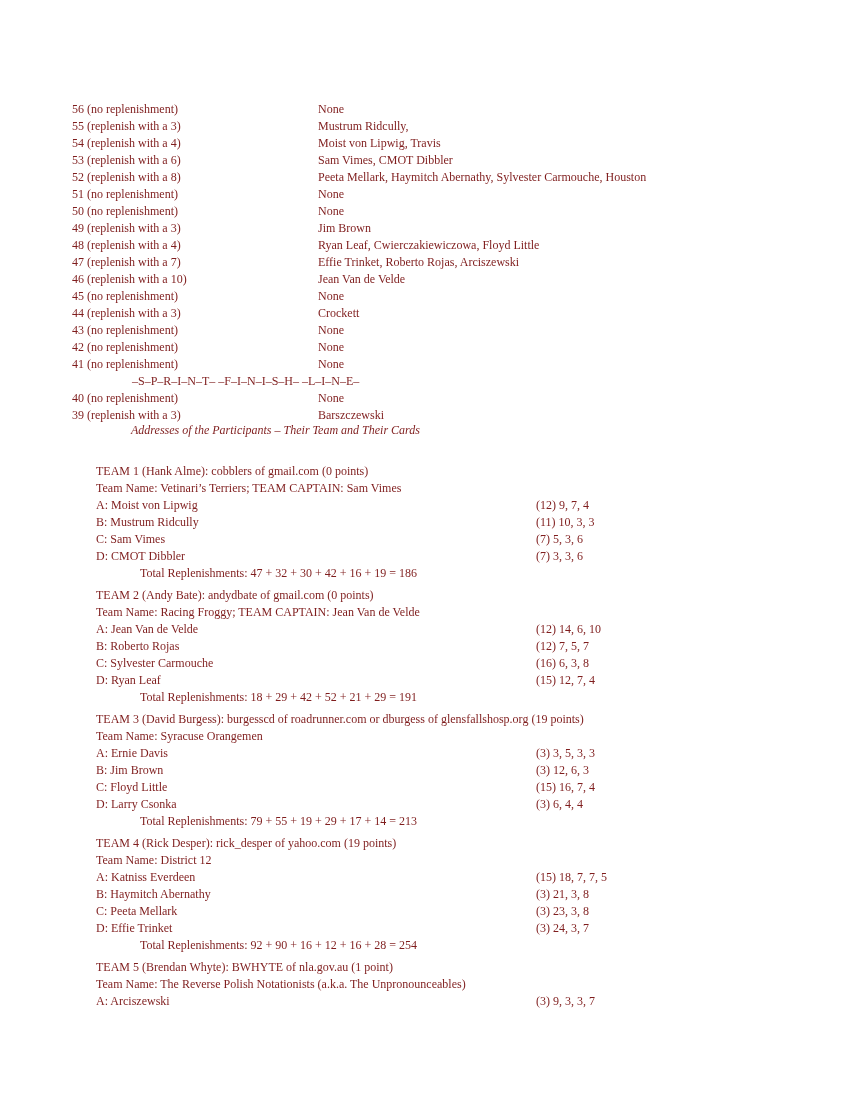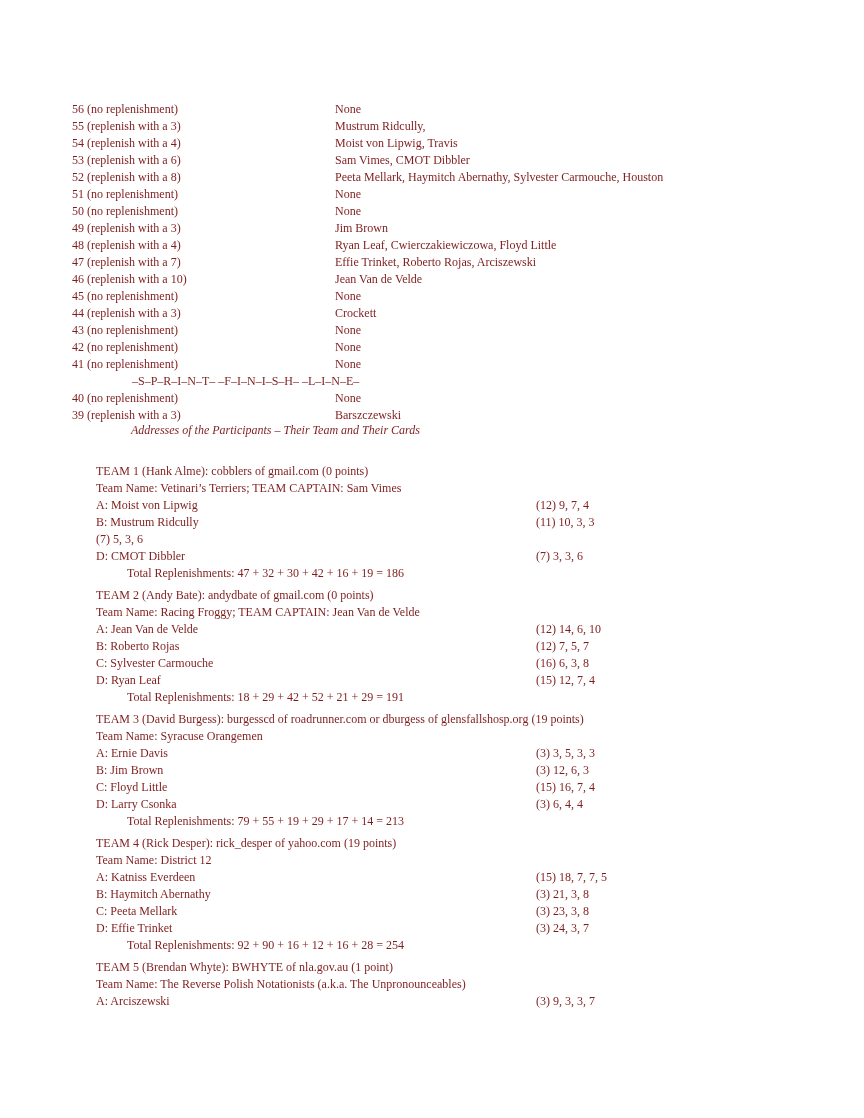--- a/index.html
+++ b/index.html
@@ -10,30 +10,30 @@
     background: #ffffff;
     color: #7f1d1d;
     font-family: "Liberation Serif", "DejaVu Serif", serif;
     font-size: 12px;
     line-height: 17px;
     overflow: hidden;
   }
   .replenishment-list { position: absolute; top: 101px; left: 72px; width: 720px; }
   .rep-row { display: flex; }
   .rep-label { width: 246px; flex: none; }
-  .rep-names { flex: 1; margin-left: 17px; }
+  .rep-names { flex: 1; }
   .sprint-line { margin-left: 60px; }
   .section-heading { position: absolute; top: 422px; left: 131px; font-style: italic; }
   .teams { position: absolute; top: 463px; left: 96px; width: 710px; }
   .team { margin-bottom: 5px; }
   .team-line { }
   .player-row { display: flex; justify-content: flex-end; }
   .player-name { width: 440px; flex: none; }
   .player-cards { flex: 1; }
-  .total-line { margin-left: 31px; }
+  .total-line { margin-left: 44px; }
 </style>
 </head>
 <body>
 
 <div class="page">
   <div class="replenishment-list" id="rep-list">
       <div class="rep-row">
         <span class="rep-label">56 (no replenishment)</span>
         <span class="rep-names">None</span>
       </div>
@@ -114,20 +114,21 @@
         <div class="team-line">Team Name: Vetinari’s Terriers; TEAM CAPTAIN: Sam Vimes</div>
         <div class="player-row">
           <span class="player-name">A: Moist von Lipwig</span>
           <span class="player-cards">(12) 9, 7, 4</span>
         </div>
         <div class="player-row">
           <span class="player-name">B: Mustrum Ridcully</span>
           <span class="player-cards">(11) 10, 3, 3</span>
         </div>
         <div class="player-row">
+          <span class="player-name">C: Sam Vimes</span>
           <span class="player-cards">(7) 5, 3, 6</span>
         </div>
         <div class="player-row">
           <span class="player-name">D: CMOT Dibbler</span>
           <span class="player-cards">(7) 3, 3, 6</span>
         </div>
         <div class="total-line">Total Replenishments: 47 + 32 + 30 + 42 + 16 + 19 = 186</div>
       </div>
       <div class="team">
         <div class="team-header">TEAM 2 (Andy Bate): andydbate of gmail.com (0 points)</div>

